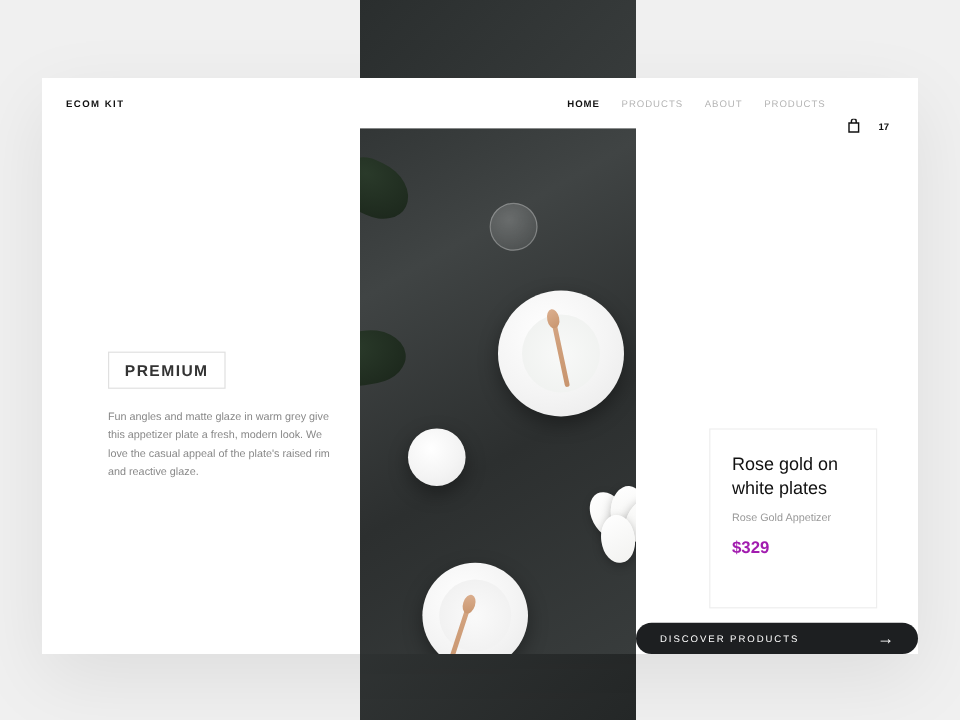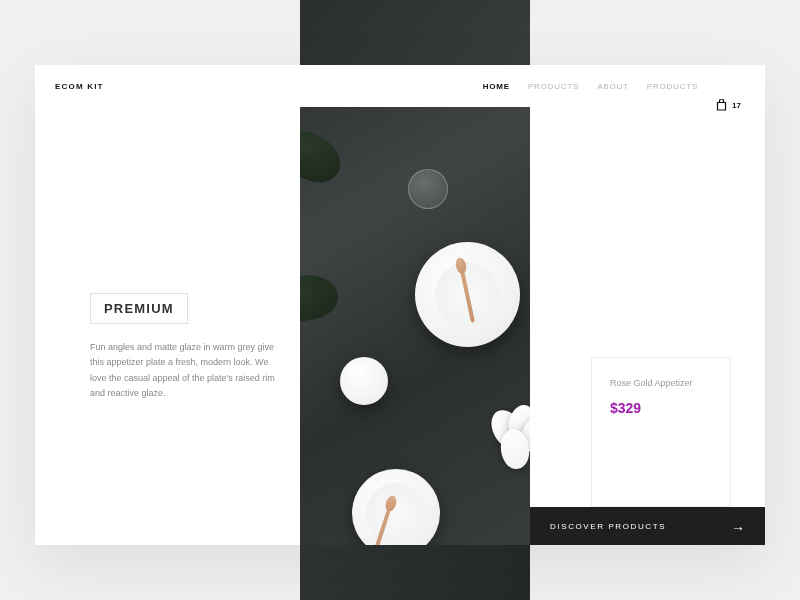--- a/index.html
+++ b/index.html
@@ -57,21 +57,21 @@
   font-size: 8px;
   letter-spacing: 0.8px;
   color: #b5b5b5;
   font-weight: 400;
   cursor: pointer;
 }
 .nav-link.active { color: #111; font-weight: 700; }
 .cart {
   display: flex;
   align-items: center;
-  gap: 5px;
+  gap: 15px;
   margin-left: 18px;
   cursor: pointer;
   margin-top: 38px;
 }
 .cart-count {
   font-size: 8px;
   font-weight: 600;
   color: #111;
 }
 .hero-img {
@@ -217,27 +217,28 @@
 .product-price {
   font-size: 14px;
   font-weight: 600;
   color: #a21caf;
 }
 .cta-bar {
   position: absolute;
   bottom: 0;
   right: 0;
   width: 235px;
-  height: 38px;
+  height: 26px;
   background: #1d1f21;
   display: flex;
   align-items: center;
   padding: 0 20px;
   cursor: pointer;
   z-index: 7;
+  border-radius: 14px;
 }
 .cta-text {
   font-size: 8px;
   letter-spacing: 1.6px;
   color: #fff;
   font-weight: 500;
   flex: 1;
 }
 .cta-arrow {
   color: #fff;
@@ -285,20 +286,21 @@
     <div class="plate plate3"></div>
     <div class="spoon spoon2"></div>
   </div>
 
   <div class="left-content">
     <div class="badge">PREMIUM</div>
     <p class="desc">Fun angles and matte glaze in warm grey give this appetizer plate a fresh, modern look. We love the casual appeal of the plate's raised rim and reactive glaze.</p>
   </div>
 
   <div class="product-card">
+    <div class="product-title">Rose gold on white plates</div>
     <div class="product-collection">Rose Gold Appetizer</div>
     <div class="product-price">$329</div>
   </div>
 
   <div class="cta-bar">
     <span class="cta-text">DISCOVER PRODUCTS</span>
     <span class="cta-arrow">→</span>
   </div>
 
 </div>

